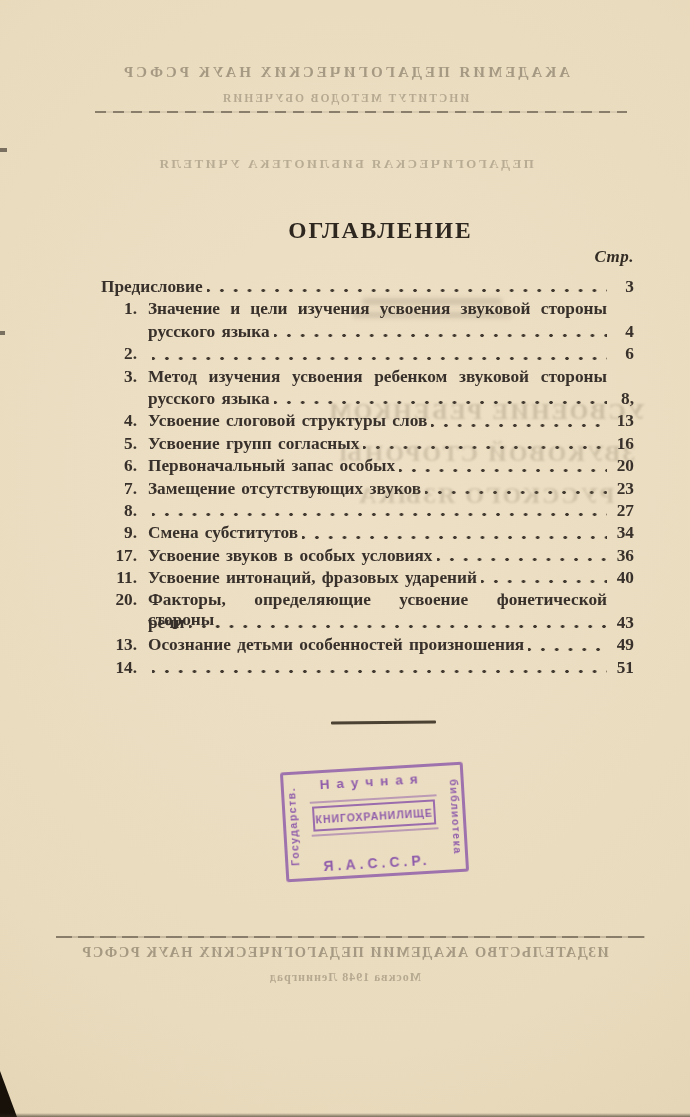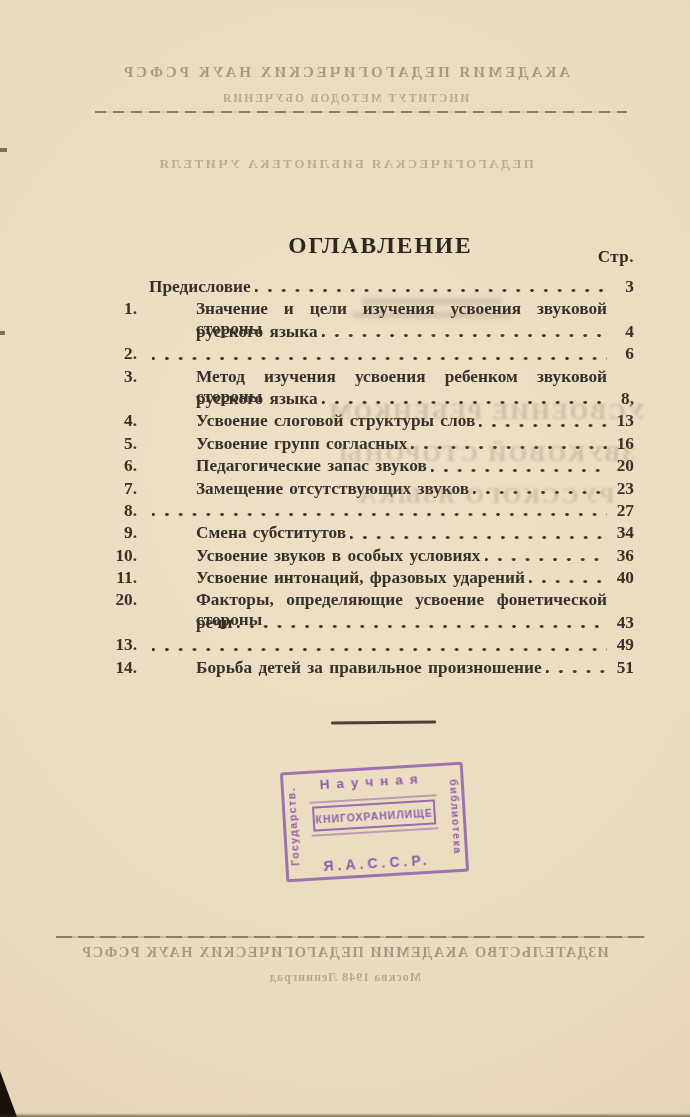--- a/index.html
+++ b/index.html
@@ -21,30 +21,30 @@
   #ghost-mid3{top:482px; opacity:.24;}
   #ghost-bot1{top:944px; font-size:14.5px; letter-spacing:1.5px; opacity:.55;}
   #ghost-bot2{top:970px; font-size:12px; letter-spacing:1px; opacity:.42;}
   .smudge{position:absolute; background:rgba(128,116,96,.24); filter:blur(2px); border-radius:3px; pointer-events:none;}
   
   .rule{position:absolute; height:2px;}
   #rule-top{top:111px; left:95px; width:532px; background:repeating-linear-gradient(90deg, rgba(72,63,50,.7) 0 11px, rgba(72,63,50,.12) 11px 18px); opacity:.85;}
   #rule-bottom{top:936px; left:56px; width:589px; background:repeating-linear-gradient(90deg, rgba(72,63,50,.6) 0 16px, rgba(72,63,50,.22) 16px 22px);}
   #divider-mid{top:721px; left:331px; width:105px; height:2.5px; background:#4c4234; transform:rotate(-0.6deg); border-radius:1px;}
   
-  #title{position:absolute; top:232px; left:101px; width:533px; padding-left:26px; box-sizing:border-box;
+  #title{position:absolute; top:217px; left:101px; width:533px; padding-left:26px; box-sizing:border-box;
          text-align:center; font-size:23.5px; font-weight:bold; letter-spacing:2px; color:#2d2720;}
   #str-label{position:absolute; top:247px; left:101px; width:533px; text-align:right;
-         font-weight:bold; font-size:17px; letter-spacing:.5px; color:#332c24;}
+         font-style:italic; font-weight:bold; font-size:17px; letter-spacing:.5px; color:#332c24;}
   
   #toc-rows{position:absolute; top:277px; left:101px; width:533px; color:#38302a;}
   .row{display:flex; align-items:baseline; height:22.4px; font-weight:bold; font-size:17.3px; word-spacing:2px; white-space:nowrap;}
   .row .num{flex:none; width:36px; text-align:right; padding-right:11px;}
   .row.wrap2{padding-left:47px;}
-  .row .txt{flex:none;margin-left:48px;}
+  .row .txt{flex:none;}
   .row.wrap1 .txt{flex:1; white-space:normal; text-align:justify; text-align-last:justify; overflow:hidden;}
   .row .dots{flex:1; align-self:flex-end; height:9px; margin-bottom:4px; margin-left:4px;
     background-image:radial-gradient(circle, rgba(56,48,40,.95) 1.45px, rgba(56,48,40,0) 1.95px);
     background-size:13.8px 9px; background-repeat:repeat-x; background-position:8px 50%;}
   .row .pg{flex:none; width:27px; text-align:right;}
   
   #stamp{position:absolute; left:283px; top:767px; width:183px; height:110px; transform:rotate(-3.4deg);
          color:#8a55aa; font-family:"Liberation Sans","DejaVu Sans",sans-serif; font-weight:bold;
          filter:blur(0.35px); opacity:.95;}
   #stamp .frame{position:absolute; inset:0; border:3.5px solid rgba(134,80,168,.8); border-radius:3px;}
@@ -128,21 +128,21 @@
         <span class="pg">13</span>
       </div>
       <div class="row entry">
         <span class="num">5.</span>
         <span class="txt">Усвоение групп согласных</span>
         <span class="dots"></span>
         <span class="pg">16</span>
       </div>
       <div class="row entry">
         <span class="num">6.</span>
-        <span class="txt">Педагогические запас звуков</span>
+        <span class="txt">Первоначальный запас особых</span>
         <span class="dots"></span>
         <span class="pg">20</span>
       </div>
       <div class="row entry">
         <span class="num">7.</span>
         <span class="txt">Замещение отсутствующих звуков</span>
         <span class="dots"></span>
         <span class="pg">23</span>
       </div>
       <div class="row entry">
@@ -150,21 +150,21 @@
         <span class="dots"></span>
         <span class="pg">27</span>
       </div>
       <div class="row entry">
         <span class="num">9.</span>
         <span class="txt">Смена субститутов</span>
         <span class="dots"></span>
         <span class="pg">34</span>
       </div>
       <div class="row entry">
-        <span class="num">10.</span>
+        <span class="num">17.</span>
         <span class="txt">Усвоение звуков в особых условиях</span>
         <span class="dots"></span>
         <span class="pg">36</span>
       </div>
       <div class="row entry">
         <span class="num">11.</span>
         <span class="txt">Усвоение интонаций, фразовых ударений</span>
         <span class="dots"></span>
         <span class="pg">40</span>
       </div>
@@ -173,26 +173,26 @@
         <span class="txt">Факторы, определяющие усвоение фонетической стороны</span>
         <span class="pg"></span>
       </div>
       <div class="row wrap2">
         <span class="txt">речи</span>
         <span class="dots"></span>
         <span class="pg">43</span>
       </div>
       <div class="row entry">
         <span class="num">13.</span>
+        <span class="txt">Осознание детьми особенностей произношения</span>
         <span class="dots"></span>
         <span class="pg">49</span>
       </div>
       <div class="row entry">
         <span class="num">14.</span>
-        <span class="txt">Борьба детей за правильное произношение</span>
         <span class="dots"></span>
         <span class="pg">51</span>
       </div>
     </div>
 
   <div class="ghost-mid" id="ghost-mid1">
     <span class="flip">УСВОЕНИЕ РЕБЕНКОМ</span>
   </div>
   <div class="ghost-mid" id="ghost-mid2">
     <span class="flip">ЗВУКОВОЙ СТОРОНЫ</span>

